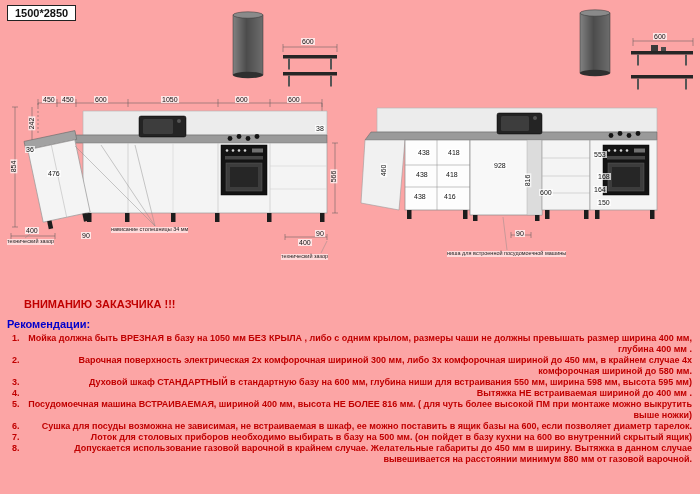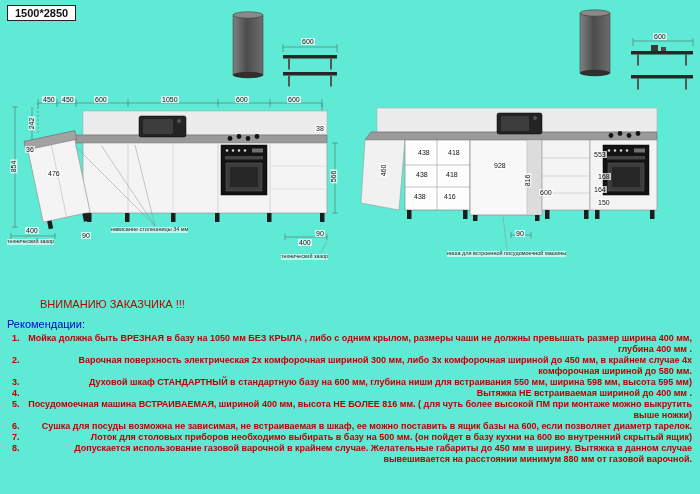--- a/index.html
+++ b/index.html
@@ -4,21 +4,21 @@
 <style>
   * { margin:0; padding:0; box-sizing:border-box; }
   html,body { width:700px; height:494px; }
   body {
     background:#fff;
     font-family:"Liberation Sans", sans-serif;
     position:relative;
     overflow:hidden;
     color:#111;
   }
-  .page { position:absolute; inset:0; background:#5eead4; }
+  .page { position:absolute; inset:0; background:#fca5a5; }
 
   .size-box {
     position:absolute; left:7px; top:5px;
     border:1px solid #222; padding:1px 7px;
     font-size:11px; font-weight:bold; background:#fff; z-index:5;
   }
 
   .drawing { position:absolute; }
   #left-drawing  { left:5px;   top:5px; width:340px; height:265px; }
   #right-drawing { left:355px; top:5px; width:345px; height:265px; }
@@ -29,27 +29,27 @@
     color:#111; background:rgba(255,255,255,.72); padding:0 1px; white-space:nowrap;
   }
   .dim.vert { transform:rotate(-90deg); }
   .note {
     position:absolute; font-size:5.5px; line-height:1; color:#222;
     white-space:nowrap; background:rgba(255,255,255,.6);
   }
 
   .notes-block { position:absolute; left:0; top:298px; width:700px; }
   .warning {
-    margin-left:40px; width:600px;
-    color:var(--warning-red,#c00000); font-weight:normal;
+    margin-left:24px; width:600px;
+    color:var(--warning-red,#c00000); font-weight:bold;
     font-size:10.5px; line-height:1.22;
   }
   .warning-title { font-size:11px; margin-bottom:1px; }
   .rec-heading {
-    color:var(--heading-blue,#0000cc); font-weight:normal;
+    color:var(--heading-blue,#0000cc); font-weight:bold;
     font-size:11px; margin:7px 0 3px 7px;
   }
   .rec-list { margin-left:12px; width:680px; }
   .rec-item {
     display:flex; color:var(--warning-red,#c00000);
     font-weight:bold; font-size:9px; line-height:1.22;
   }
   .rec-num { flex:0 0 15px; }
   .rec-text { flex:1;text-align:right; }
 </style>

